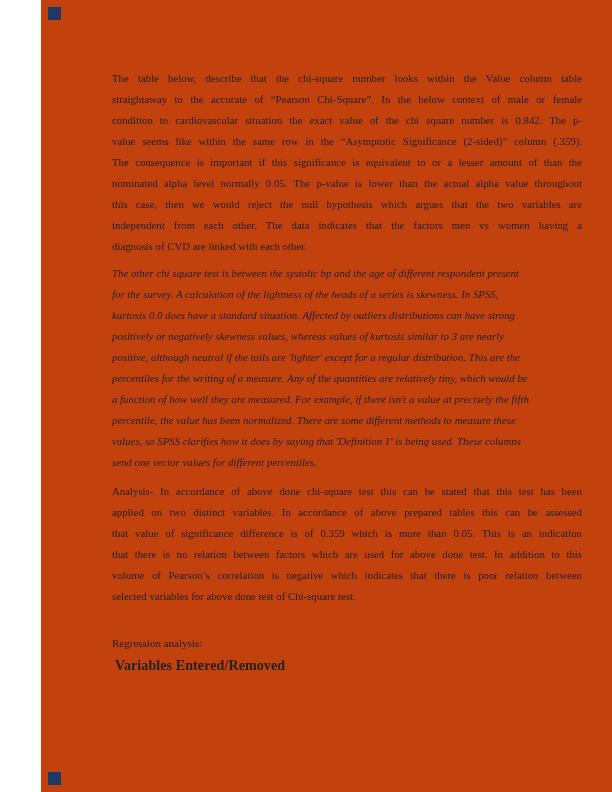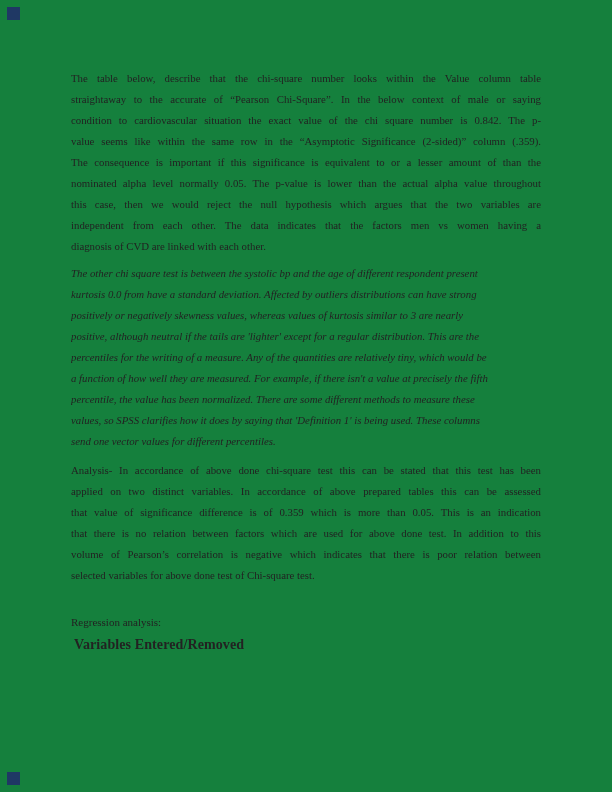--- a/index.html
+++ b/index.html
@@ -4,21 +4,21 @@
 <style>
   html, body { margin: 0; padding: 0; }
   body {
     width: 612px; height: 792px;
     background: #ffffff;
     font-family: "Liberation Serif", "DejaVu Serif", serif;
     color: #222222;
     position: relative;
     overflow: hidden;
   }
-  .page { position: absolute; inset: 0; background: #15803d; }
+  .page { position: absolute; inset: 0; background: #c2410c; margin-left: 41px; }
   .corner-marker {
     position: absolute;
     width: 13px; height: 13px;
     background: #1f3864;
   }
   .corner-marker.top { left: 7px; top: 7px; }
   .corner-marker.bottom { left: 7px; top: 772px; }
   .content {
     position: absolute;
     left: 71px; top: 68px;
@@ -54,33 +54,34 @@
 </head>
 <body>
 
 <div class="page">
 
   <div class="corner-marker top"></div>
 
   <main class="content">
     <section class="para para-1 justify">
         <div class="tline">The table below, describe that the chi-square number looks within the Value column table</div>
-        <div class="tline">straightaway to the accurate of “Pearson Chi-Square”. In the below context of male or saying</div>
+        <div class="tline">straightaway to the accurate of “Pearson Chi-Square”. In the below context of male or female</div>
         <div class="tline">condition to cardiovascular situation the exact value of the chi square number is 0.842. The p-</div>
         <div class="tline">value seems like within the same row in the “Asymptotic Significance (2-sided)” column (.359).</div>
         <div class="tline">The consequence is important if this significance is equivalent to or a lesser amount of than the</div>
         <div class="tline">nominated alpha level normally 0.05. The p-value is lower than the actual alpha value throughout</div>
         <div class="tline">this case, then we would reject the null hypothesis which argues that the two variables are</div>
         <div class="tline">independent from each other. The data indicates that the factors men vs women having a</div>
         <div class="tline last">diagnosis of CVD are linked with each other.</div>
       </section>
 
     <section class="para para-2 left">
         <div class="tline">The other chi square test is between the systolic bp and the age of different respondent present</div>
-        <div class="tline">kurtosis 0.0 from have a standard deviation. Affected by outliers distributions can have strong</div>
+        <div class="tline">for the survey. A calculation of the lightness of the heads of a series is skewness. In SPSS,</div>
+        <div class="tline">kurtosis 0.0 does have a standard situation. Affected by outliers distributions can have strong</div>
         <div class="tline">positively or negatively skewness values, whereas values of kurtosis similar to 3 are nearly</div>
         <div class="tline">positive, although neutral if the tails are 'lighter' except for a regular distribution. This are the</div>
         <div class="tline">percentiles for the writing of a measure. Any of the quantities are relatively tiny, which would be</div>
         <div class="tline">a function of how well they are measured. For example, if there isn't a value at precisely the fifth</div>
         <div class="tline">percentile, the value has been normalized. There are some different methods to measure these</div>
         <div class="tline">values, so SPSS clarifies how it does by saying that 'Definition 1' is being used. These columns</div>
         <div class="tline last">send one vector values for different percentiles.</div>
       </section>
 
     <section class="para para-3 justify">

